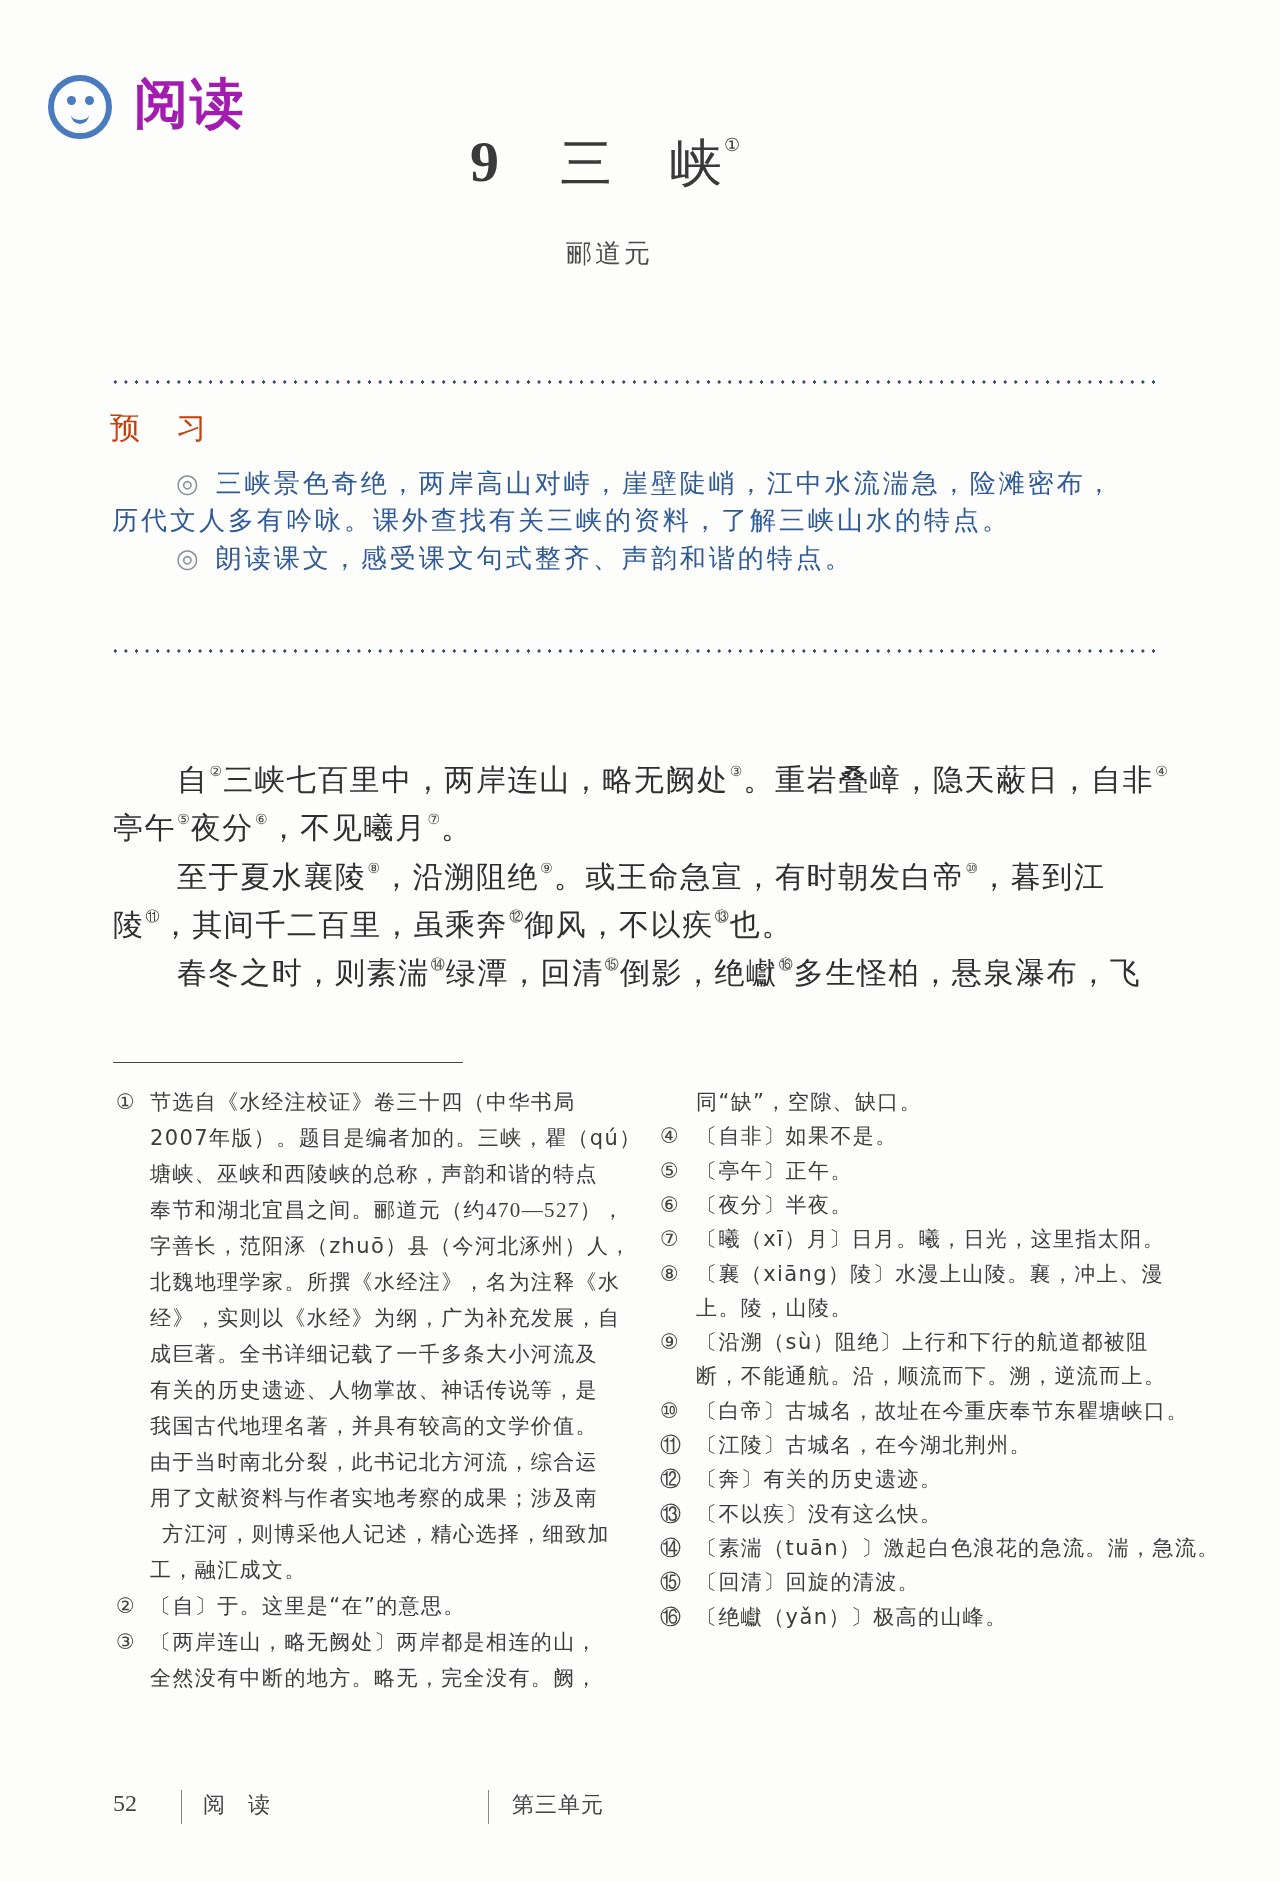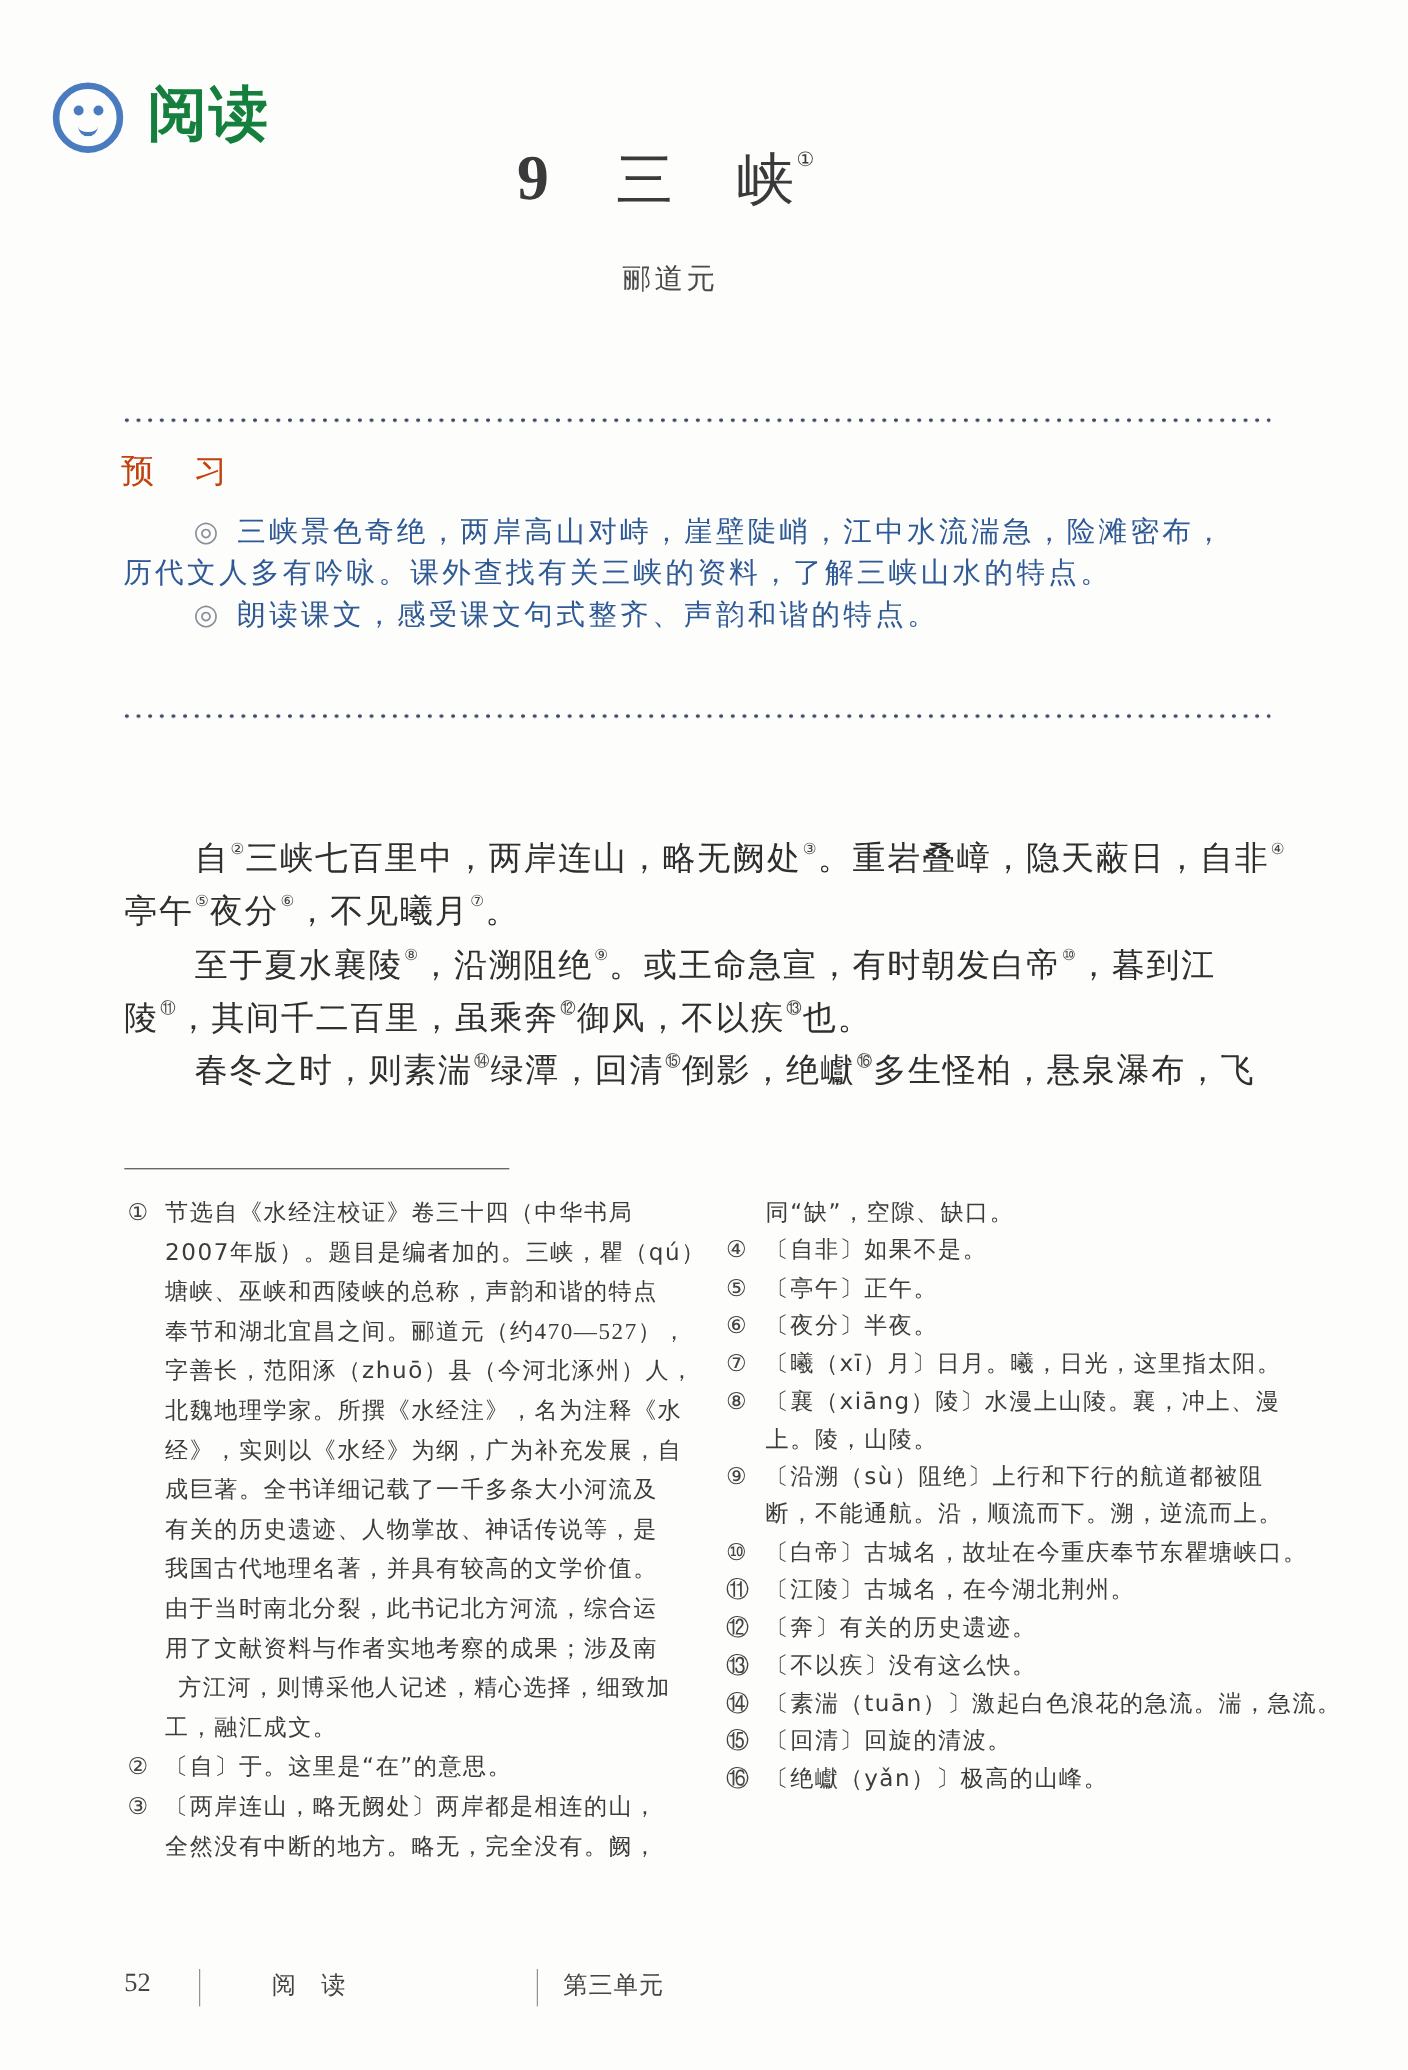--- a/index.html
+++ b/index.html
@@ -4,21 +4,21 @@
 <style>
   html, body { margin:0; padding:0; }
   body { width:1280px; height:1882px; background:#fdfdfc; position:relative; overflow:hidden;
          font-family:"DejaVu Serif","Liberation Serif",serif; color:#2e2e2e; }
   .abs { position:absolute; white-space:nowrap; }
   
   .section-icon { position:absolute; left:48px; top:75px; width:52px; height:52px; border:6px solid #4a7bbf; border-radius:50%; }
   .section-icon .eye { position:absolute; top:15px; width:9px; height:9px; background:#4a7bbf; border-radius:50%; }
   .section-icon .eye.l { left:13px; } .section-icon .eye.r { left:31px; }
   .section-icon .mouth { position:absolute; left:17px; top:30px; width:18px; height:9px; border-bottom:4px solid #4a7bbf; border-radius:0 0 10px 10px; }
-  .section-title { left:134px; top:68px; font-size:54px; font-weight:bold; color:#15803d; font-family:"DejaVu Serif",serif; letter-spacing:2px; }
+  .section-title { left:134px; top:68px; font-size:54px; font-weight:bold; color:#a21caf; font-family:"DejaVu Serif",serif; letter-spacing:2px; }
   .lesson-title { top:128px; left:470px; font-size:52px; color:#3a3a3a; font-family:"DejaVu Serif",serif; }
   .lesson-title span { display:inline-block; }
   .lesson-title .num { width:90px; font-family:"Liberation Serif",serif; font-size:58px; font-weight:bold; }
   .lesson-title .ch { width:110px; }
   .lesson-title sup { font-size:18px; vertical-align:30px; margin-left:2px; }
   .author { left:566px; top:236px; font-size:26px; color:#4a4a4a; letter-spacing:3px; }
   
   .dots { position:absolute; left:110px; width:1045px; height:4px;
           background-image:radial-gradient(circle, #3c4a66 1.5px, transparent 1.8px);
           background-size:10.6px 4px; background-repeat:repeat-x; }
@@ -29,21 +29,21 @@
   
   .body-line { font-size:30px; color:#2f2f2f; letter-spacing:1.6px; font-family:"DejaVu Serif",serif; }
   .cn { font-size:14px; vertical-align:14px; color:#444; letter-spacing:0; margin:0 1px; }
   .rule { position:absolute; left:113px; top:1062px; width:350px; height:1px; background:#444; }
   
   .fn { font-size:21px; color:#3c3c3c; letter-spacing:1.4px; font-family:"DejaVu Sans",sans-serif; }
   .fn .mark { display:inline-block; width:28px; font-size:21px; color:#444; letter-spacing:0; }
   
   .footer-num { left:113px; top:1790px; font-size:24px; color:#444; font-family:"Liberation Serif",serif; }
   .footer-div { position:absolute; width:1px; height:34px; background:#888; top:1790px; }
-  .footer-text { font-size:22px; color:#444; letter-spacing:8px; top:1790px;margin-left:44px; }
+  .footer-text { font-size:22px; color:#444; letter-spacing:8px; top:1790px; }
   .footer-unit { font-size:22px; color:#444; top:1790px; letter-spacing:1px; }
 </style>
 </head>
 <body>
 
 <div class="section-icon">
   <div class="eye l"></div>
   <div class="eye r"></div>
   <div class="mouth"></div>
 </div>

